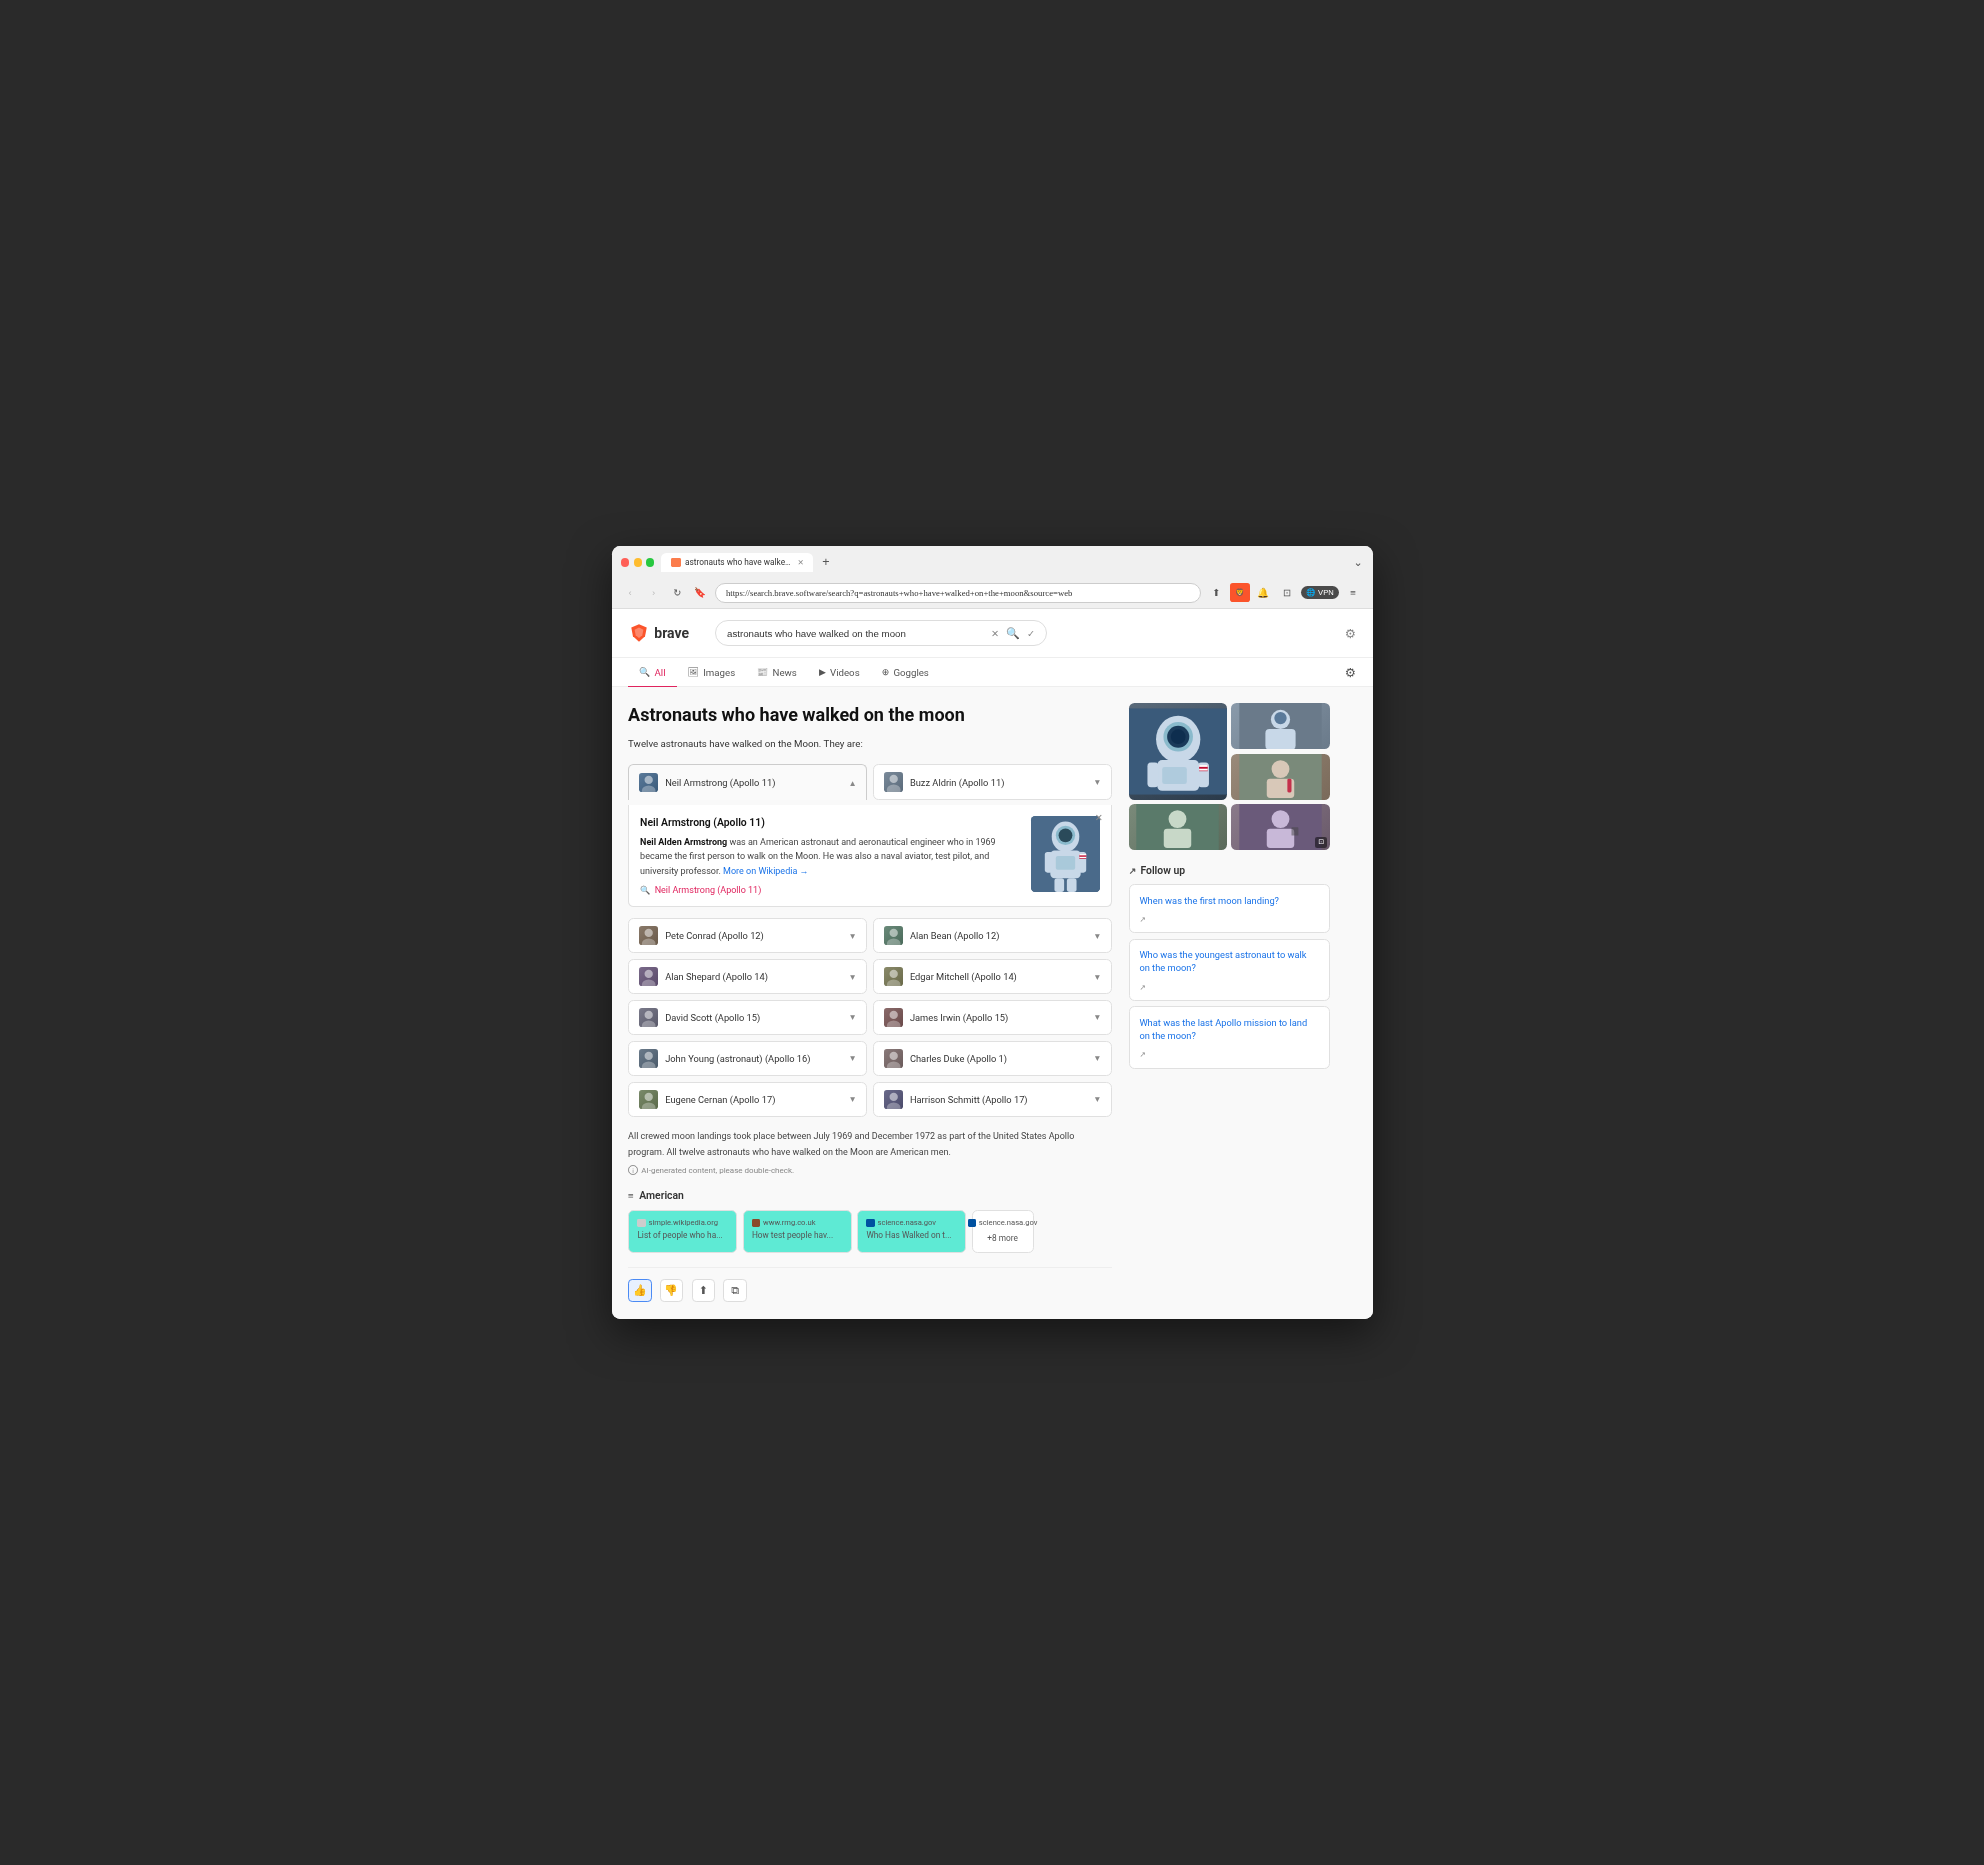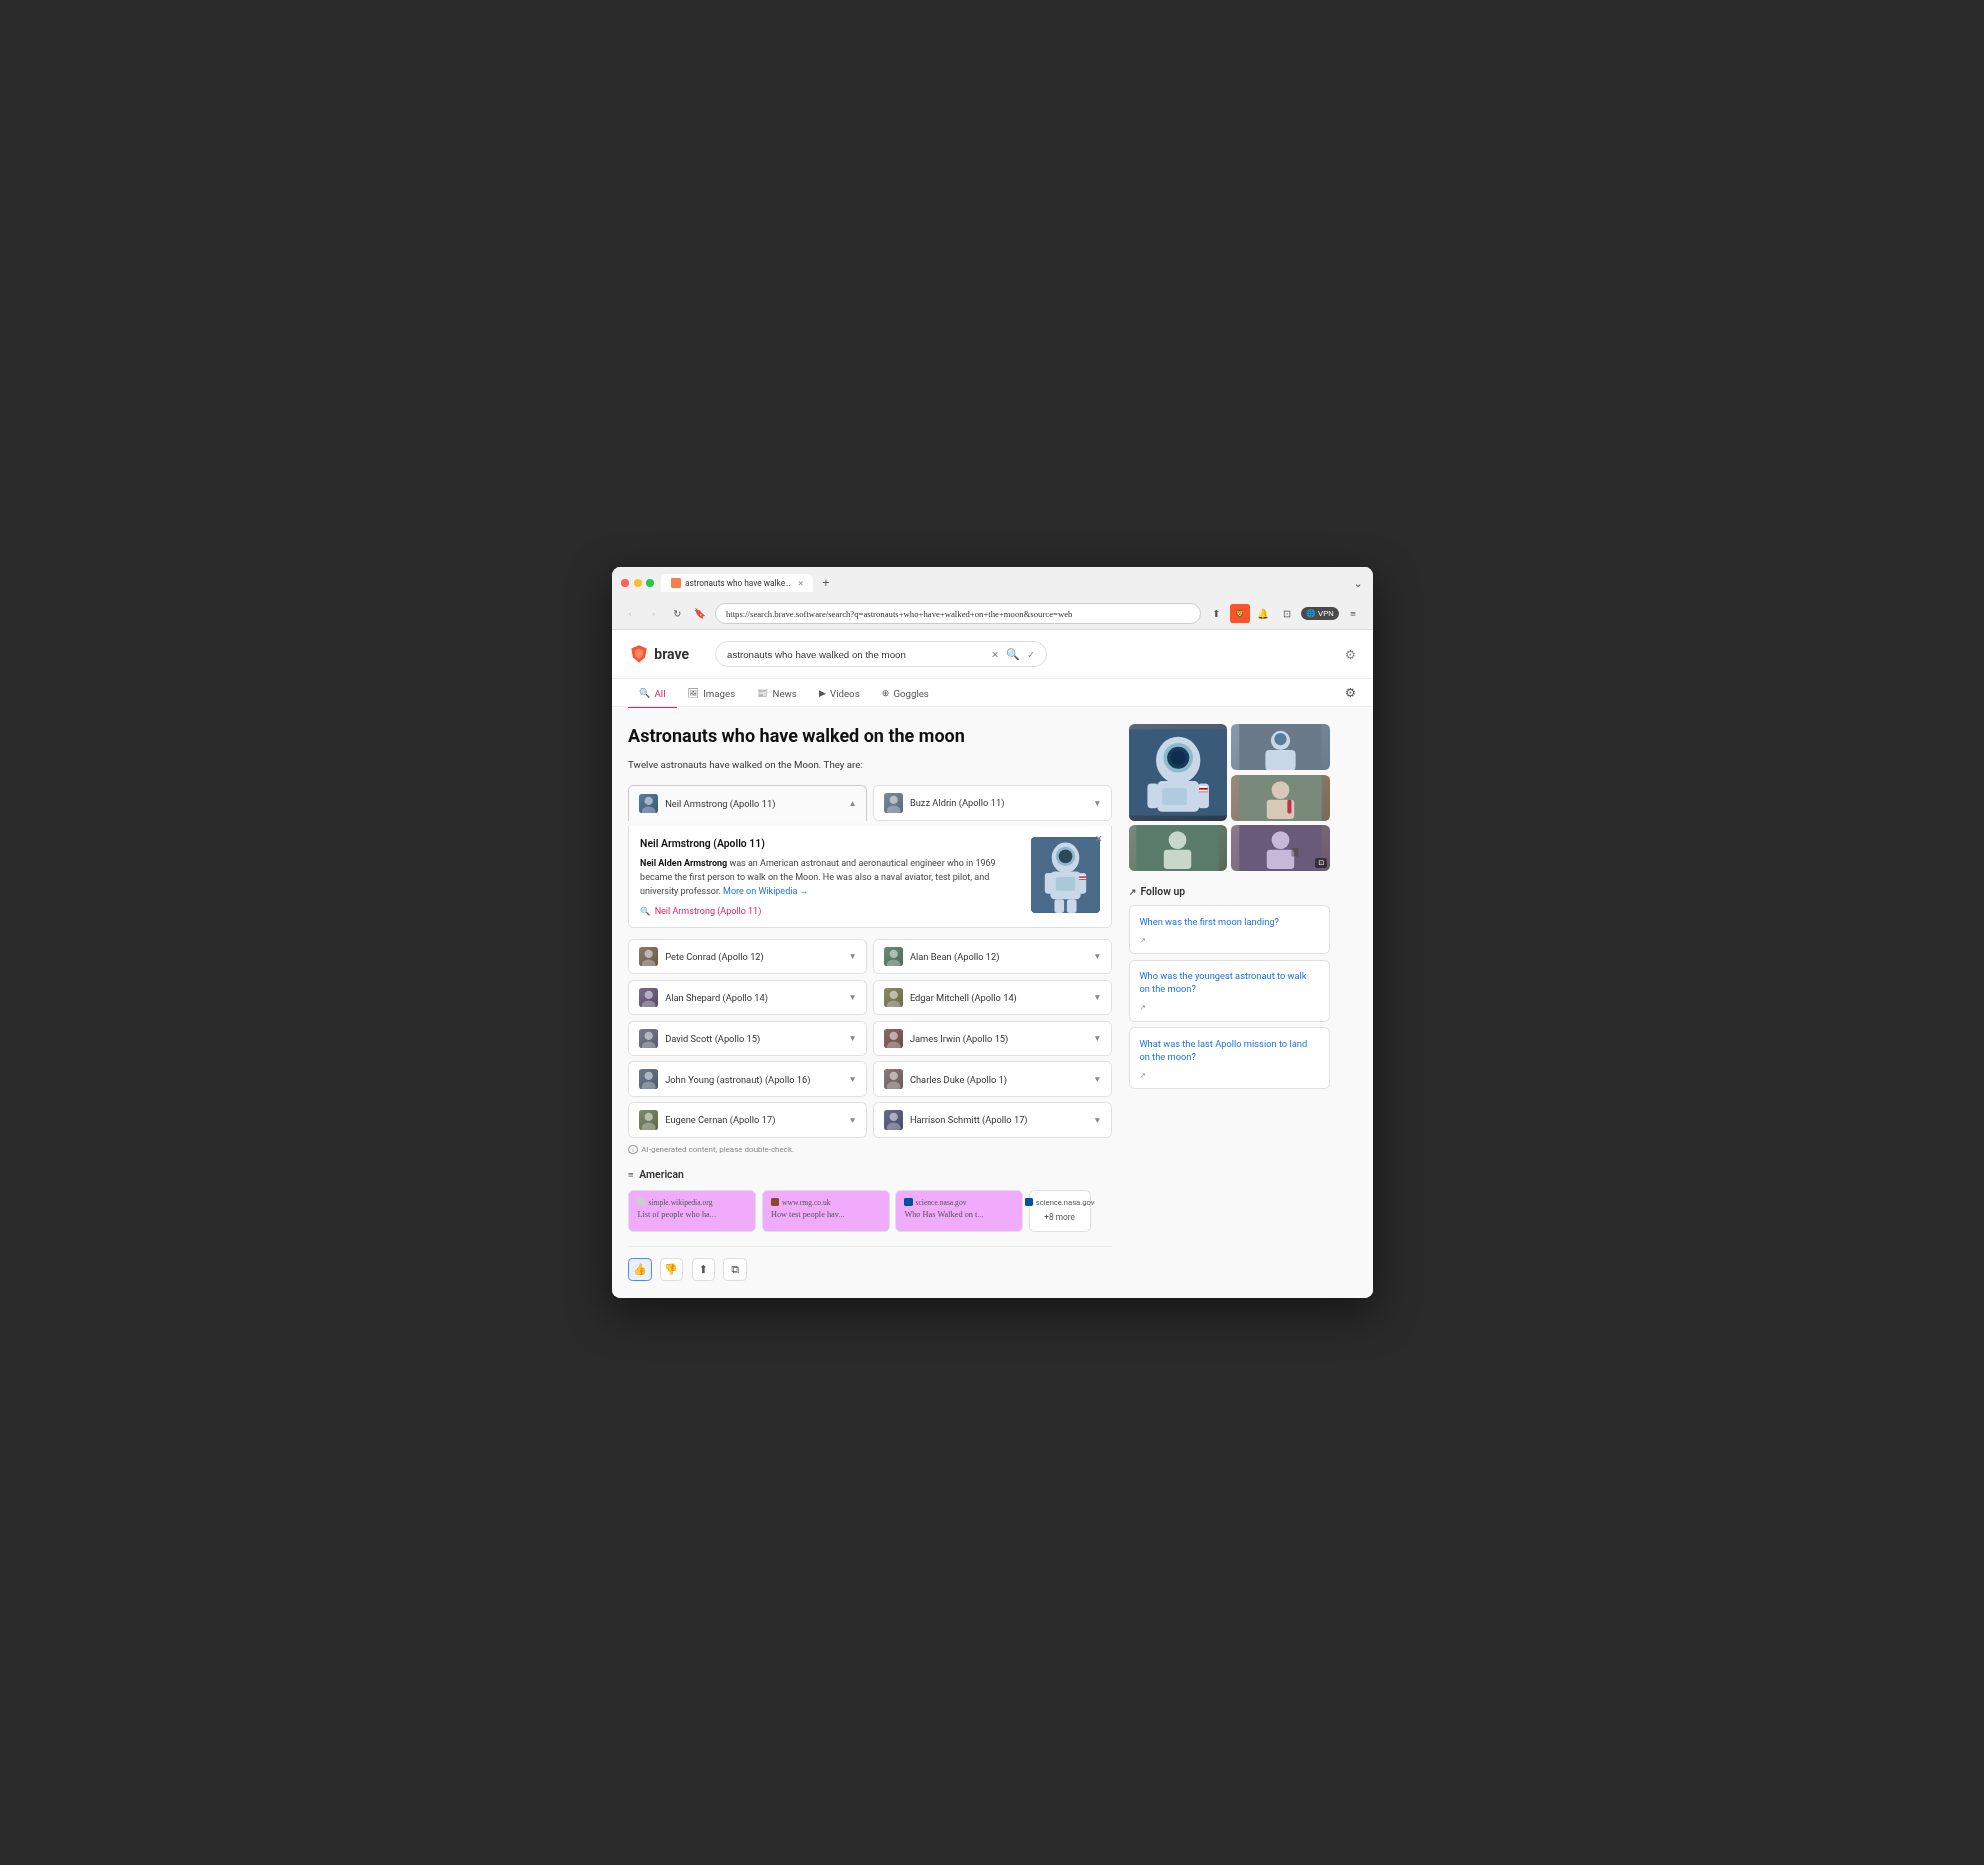--- a/index.html
+++ b/index.html
@@ -469,27 +469,26 @@
     .context-icon {
       font-size: 9.7px;
       color: #555;
     }
     .context-cards {
       display: flex;
       gap: 5.5px;
       flex-wrap: wrap;
     }
     .context-card {
-      background: #f0abfc;
+      background: #5eead4;
       border: 0.7px solid #e0e0e0;
       border-radius: 5.5px;
       padding: 7px 8.3px;
-      width: 128px;
-      cursor: pointer;
-      font-family: Liberation Serif, serif;
+      width: 109px;
+      cursor: pointer;
     }
     .context-card-site {
       font-size: 7.6px;
       color: #555;
       display: flex;
       align-items: center;
       gap: 2.8px;
       margin-bottom: 2.8px;
     }
     .context-site-icon {
@@ -916,20 +915,21 @@
                   <ellipse cx="14" cy="26" rx="10" ry="8" fill="rgba(255,255,255,0.3)"></ellipse>
                 </svg>
             </div>
             <span>Harrison Schmitt (Apollo 17)</span>
           </div>
           <span class="card-chevron">▼</span>
         </div>
 
       </div>
 
+      <p class="bottom-text">All crewed moon landings took place between July 1969 and December 1972 as part of the United States Apollo program. All twelve astronauts who have walked on the Moon are American men.</p>
       <div class="ai-notice">
         <div class="ai-notice-icon">ℹ</div>
         <span>AI-generated content, please double-check.</span>
       </div>
 
       <div class="context-section">
         <div class="context-header">
           <span class="context-icon">≡</span>
           <span>American</span>
         </div>

